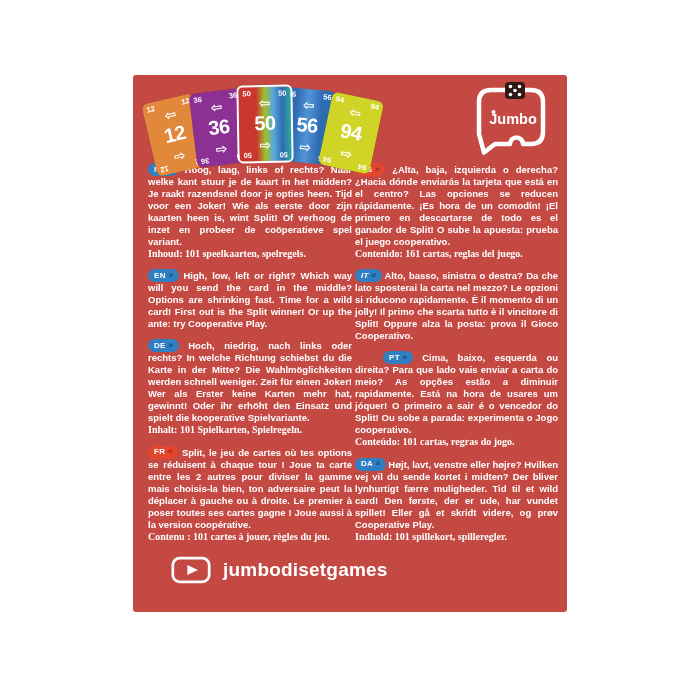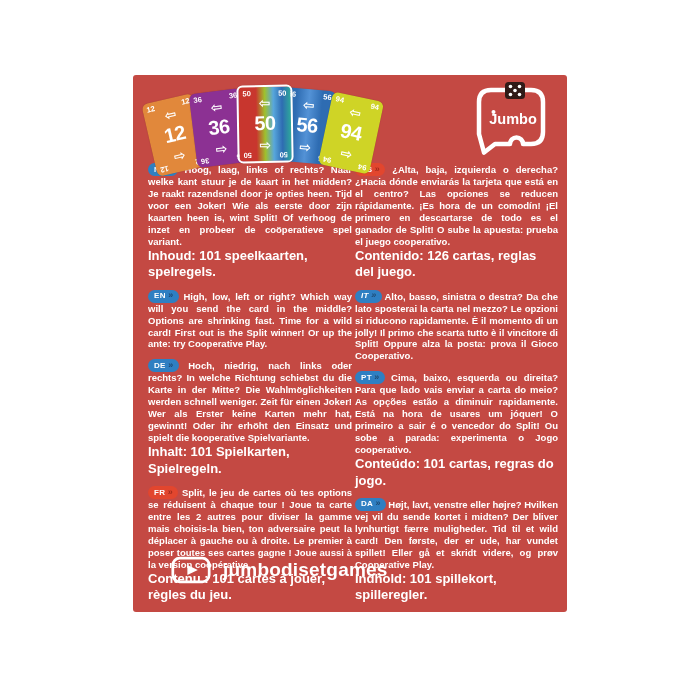--- a/index.html
+++ b/index.html
@@ -33,21 +33,21 @@
   .c.br{bottom:3px;right:4px;transform:rotate(180deg);}
   
   .logo{position:absolute;left:331px;top:6px;width:94px;height:74px;}
   
   .col{position:absolute;top:88px;color:#fff;}
   .col.left{left:15px;width:204px;}
   .col.right{left:222px;width:203px;}
   .section{margin:0 0 9px 0;}
   .section p{margin:0;}
   .body{font-size:9.5px;font-weight:bold;line-height:1.26;text-align:justify;}
-  .contents{font-size:13px;font-weight:bold;line-height:1.26;}
+  .contents{font-size:10px;font-weight:bold;line-height:1.26;font-family:Liberation Serif, serif;}
   .badge{
     display:inline-block;color:#fff;border-radius:8px;
     padding:0.5px 5px 1.5px 6px;font-size:8px;font-weight:bold;
     line-height:10px;vertical-align:1px;letter-spacing:0.3px;
   }
   .badge .chev{font-size:9px;}
   
   .footer{
     position:absolute;left:30px;top:481px;display:flex;align-items:center;
     gap:12px;color:#fff;padding-left:8px;
@@ -135,27 +135,27 @@
         <p class="contents">Inhalt: 101 Spielkarten, Spielregeln.</p>
       </div>
       <div class="section">
         <p class="body"><span class="badge" style="background: rgb(226, 70, 46);">FR <span class="chev" style="color: rgb(162, 42, 28);">»</span></span> Split, le jeu de cartes où tes options se réduisent à chaque tour ! Joue ta carte entre les 2 autres pour diviser la gamme mais choisis-la bien, ton adversaire peut la déplacer à gauche ou à droite. Le premier à poser toutes ses cartes gagne ! Joue aussi à la version coopérative.</p>
         <p class="contents">Contenu : 101 cartes à jouer, règles du jeu.</p>
       </div>
     </div>
   <div class="col right">
       <div class="section">
         <p class="body"><span class="badge" style="background: rgb(226, 70, 46);">ES <span class="chev" style="color: rgb(162, 42, 28);">»</span></span> ¿Alta, baja, izquierda o derecha? ¿Hacia dónde enviarás la tarjeta que está en el centro? Las opciones se reducen rápidamente. ¡Es hora de un comodín! ¡El primero en descartarse de todo es el ganador de Split! O sube la apuesta: prueba el juego cooperativo.</p>
-        <p class="contents">Contenido: 126 cartas, reglas del juego.</p>
+        <p class="contents">Contenido: 161 cartas, reglas del juego.</p>
       </div>
       <div class="section">
         <p class="body"><span class="badge" style="background: rgb(47, 127, 194); font-style: italic;">IT <span class="chev" style="color: rgb(29, 74, 115);">»</span></span> Alto, basso, sinistra o destra? Da che lato sposterai la carta nel mezzo? Le opzioni si riducono rapidamente. È il momento di un jolly! Il primo che scarta tutto è il vincitore di Split! Oppure alza la posta: prova il Gioco Cooperativo.</p>
       </div>
       <div class="section">
-        <p class="body"><span class="badge" style="background: rgb(47, 127, 194);">PT <span class="chev" style="color: rgb(29, 74, 115);">»</span></span> Cima, baixo, esquerda ou direita? Para que lado vais enviar a carta do meio? As opções estão a diminuir rapidamente. Está na hora de usares um jóquer! O primeiro a sair é o vencedor do Split! Ou sobe a parada: experimenta o Jogo cooperativo.</p>
+        <p class="body"><span class="badge" style="background: rgb(47, 127, 194); margin-left: 28px;">PT <span class="chev" style="color: rgb(29, 74, 115);">»</span></span> Cima, baixo, esquerda ou direita? Para que lado vais enviar a carta do meio? As opções estão a diminuir rapidamente. Está na hora de usares um jóquer! O primeiro a sair é o vencedor do Split! Ou sobe a parada: experimenta o Jogo cooperativo.</p>
         <p class="contents">Conteúdo: 101 cartas, regras do jogo.</p>
       </div>
       <div class="section">
         <p class="body"><span class="badge" style="background: rgb(47, 127, 194);">DA <span class="chev" style="color: rgb(29, 74, 115);">»</span></span> Højt, lavt, venstre eller højre? Hvilken vej vil du sende kortet i midten? Der bliver lynhurtigt færre muligheder. Tid til et wild card! Den første, der er ude, har vundet spillet! Eller gå et skridt videre, og prøv Cooperative Play.</p>
         <p class="contents">Indhold: 101 spillekort, spilleregler.</p>
       </div>
     </div>
 
   <div class="footer">
     <svg class="yt" viewBox="0 0 44 30">

